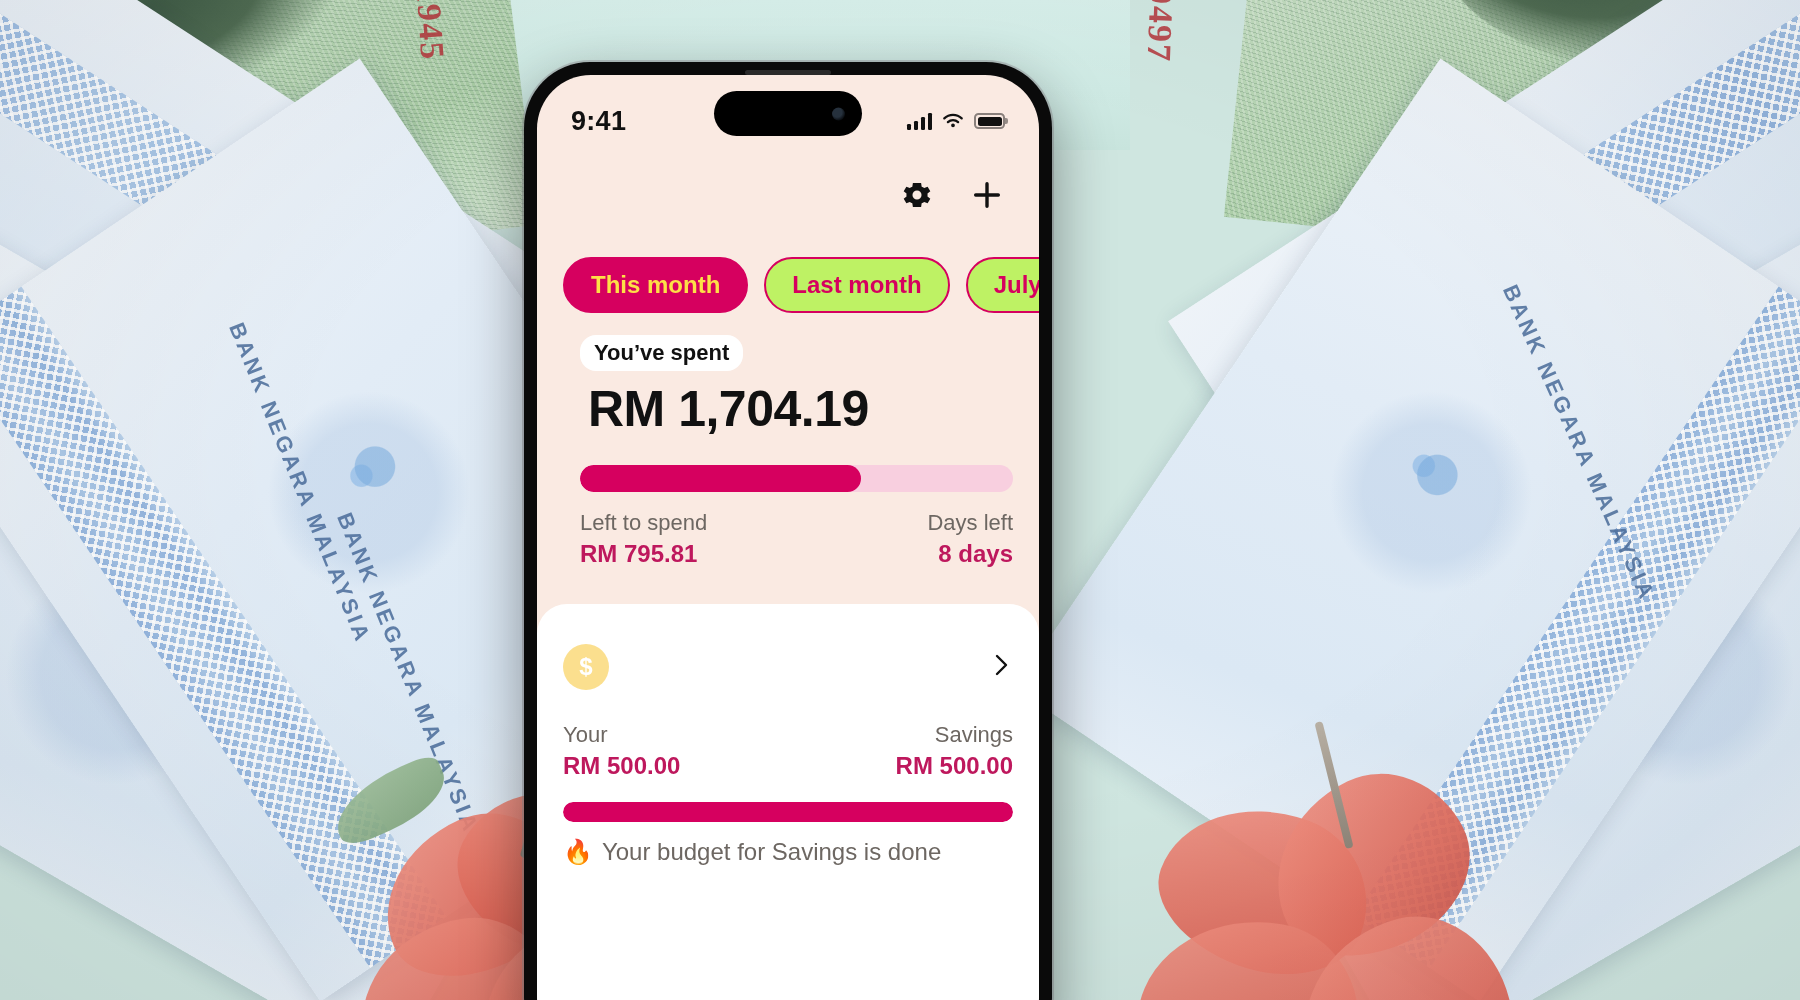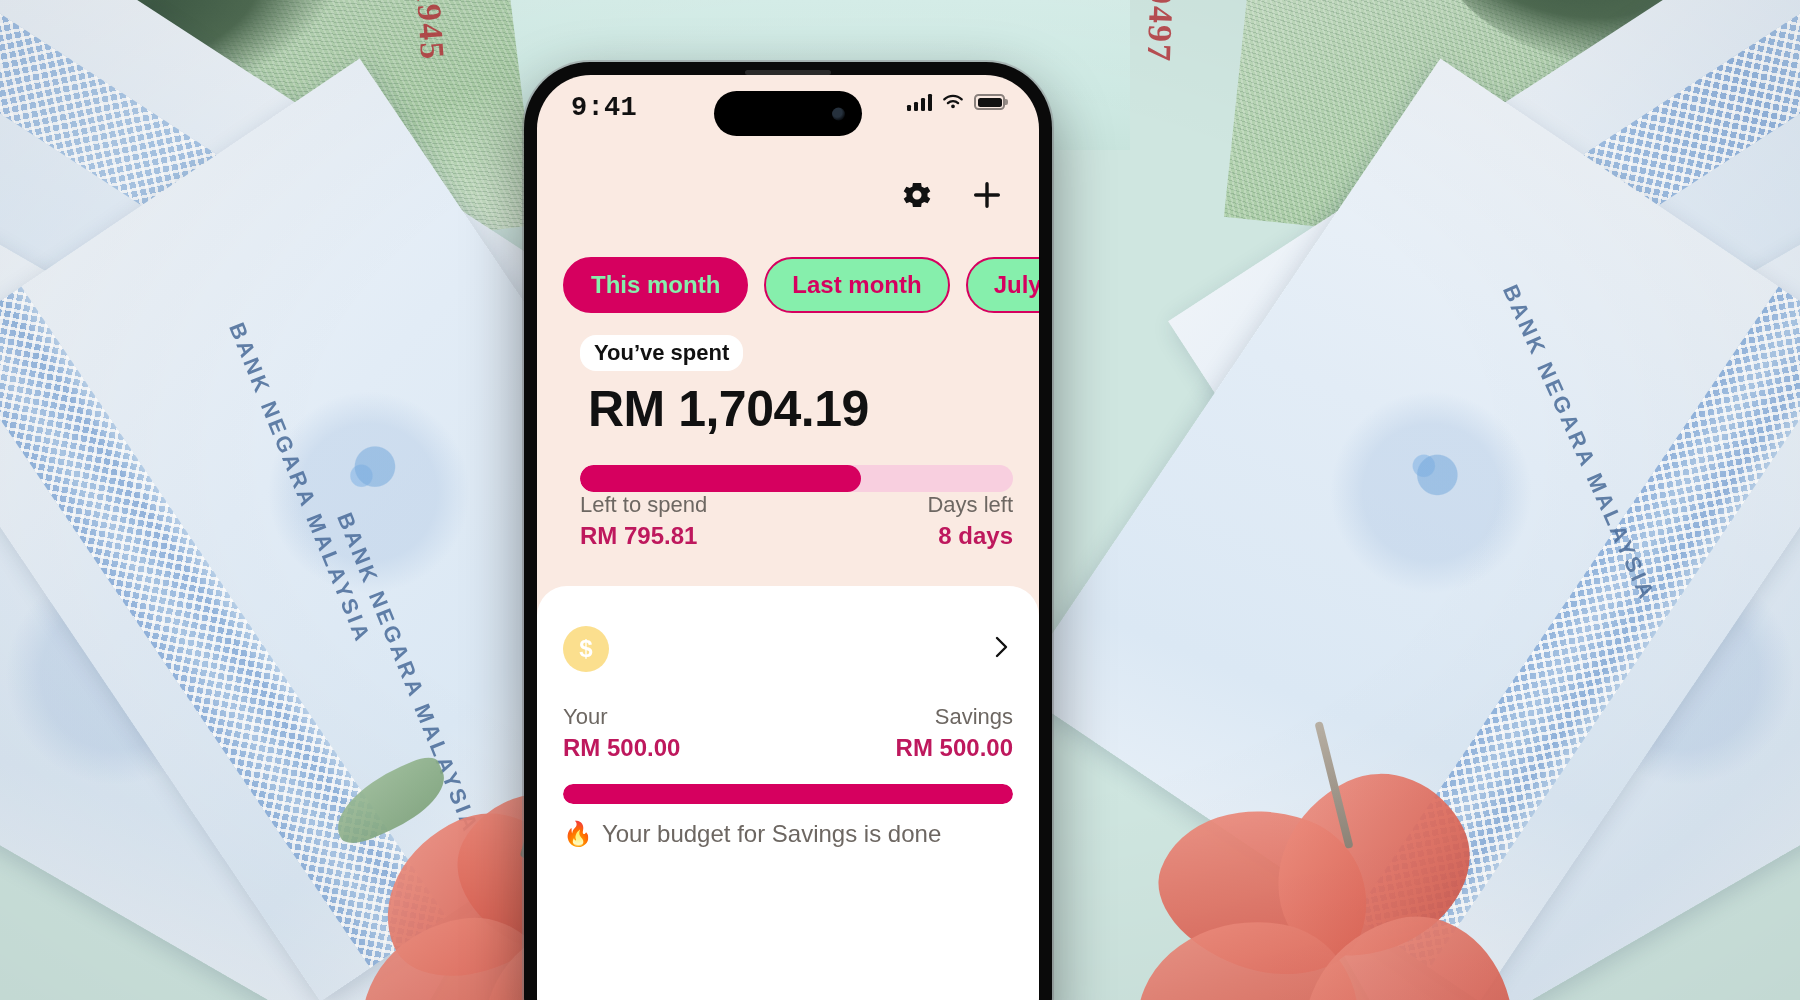--- a/index.html
+++ b/index.html
@@ -127,23 +127,22 @@
   #screen {
     position: relative; width: 100%; height: 100%;
     border-radius: 54px; overflow: hidden;
     background: #faeae2;
     display: flex; flex-direction: column;
   }
 
   
   .statusbar {
     height: 74px; position: relative; flex: none;
-    display: flex; align-items: flex-start; justify-content: space-between;
+    display: flex; align-items: center; justify-content: space-between;
     padding: 18px 34px 0 34px;
-    font-family: Liberation Mono, monospace;
   }
   .clock { font-size: 27px; font-weight: 700; color: #111; letter-spacing: .3px; }
   .island {
     position: absolute; left: 50%; top: 16px; transform: translateX(-50%);
     width: 148px; height: 45px; border-radius: 23px; background: #000;
   }
   .island .lens {
     position: absolute; right: 17px; top: 50%; transform: translateY(-50%);
     width: 13px; height: 13px; border-radius: 50%;
     background: radial-gradient(circle at 40% 38%, #26313d 0 42%, #0b0f14 70%);
@@ -172,42 +171,42 @@
 
   
   .tabs {
     flex: none; display: flex; gap: 16px; padding: 34px 26px 0 26px;
     overflow: hidden;
   }
   .pill {
     flex: none; height: 56px; border-radius: 28px; padding: 0 26px;
     display: flex; align-items: center; justify-content: center;
     font-size: 24px; font-weight: 700; white-space: nowrap;
-    border: 2.5px solid #d6005f; color: #d6005f; background: #86efac;
-  }
-  .pill.active { background: #d6005f; color: #86efac; border-color: #d6005f; }
+    border: 2.5px solid #d6005f; color: #d6005f; background: #bef264;
+  }
+  .pill.active { background: #d6005f; color: #fde047; border-color: #d6005f; }
 
   
   .summary { flex: none; padding: 22px 26px 0 43px; }
   .chip {
     display: inline-block; background: #fff; border-radius: 16px;
     padding: 5px 14px; font-size: 22px; font-weight: 700; color: #111;
   }
   .big-amount {
     margin-top: 9px; font-size: 50px; font-weight: 700; color: #111; letter-spacing: -.5px; margin-left: 8px;
   }
   .sub-amount { margin-top: 4px; font-size: 23px; color: #6d6762; }
 
   .track {
     margin-top: 27px; height: 27px; border-radius: 14px; background: #f8cfdf; overflow: hidden;
   }
   .track .fill { height: 100%; border-radius: 14px; background: #d6005f; }
 
   .stats {
-    display: flex; justify-content: space-between; align-items: flex-start;
+    margin-top: 18px; display: flex; justify-content: space-between; align-items: flex-start;
   }
   .stats .col { display: flex; flex-direction: column; }
   .stats .col.right { align-items: flex-end; }
   .stat-label { font-size: 22px; color: #6d6762; }
   .stat-value { margin-top: 4px; font-size: 24px; font-weight: 700; color: #be185d; }
 
   
   .sheet {
     margin-top: 36px; flex: 1 1 auto; background: #fff;
     border-radius: 30px 30px 0 0; padding: 40px 26px 0 26px;

